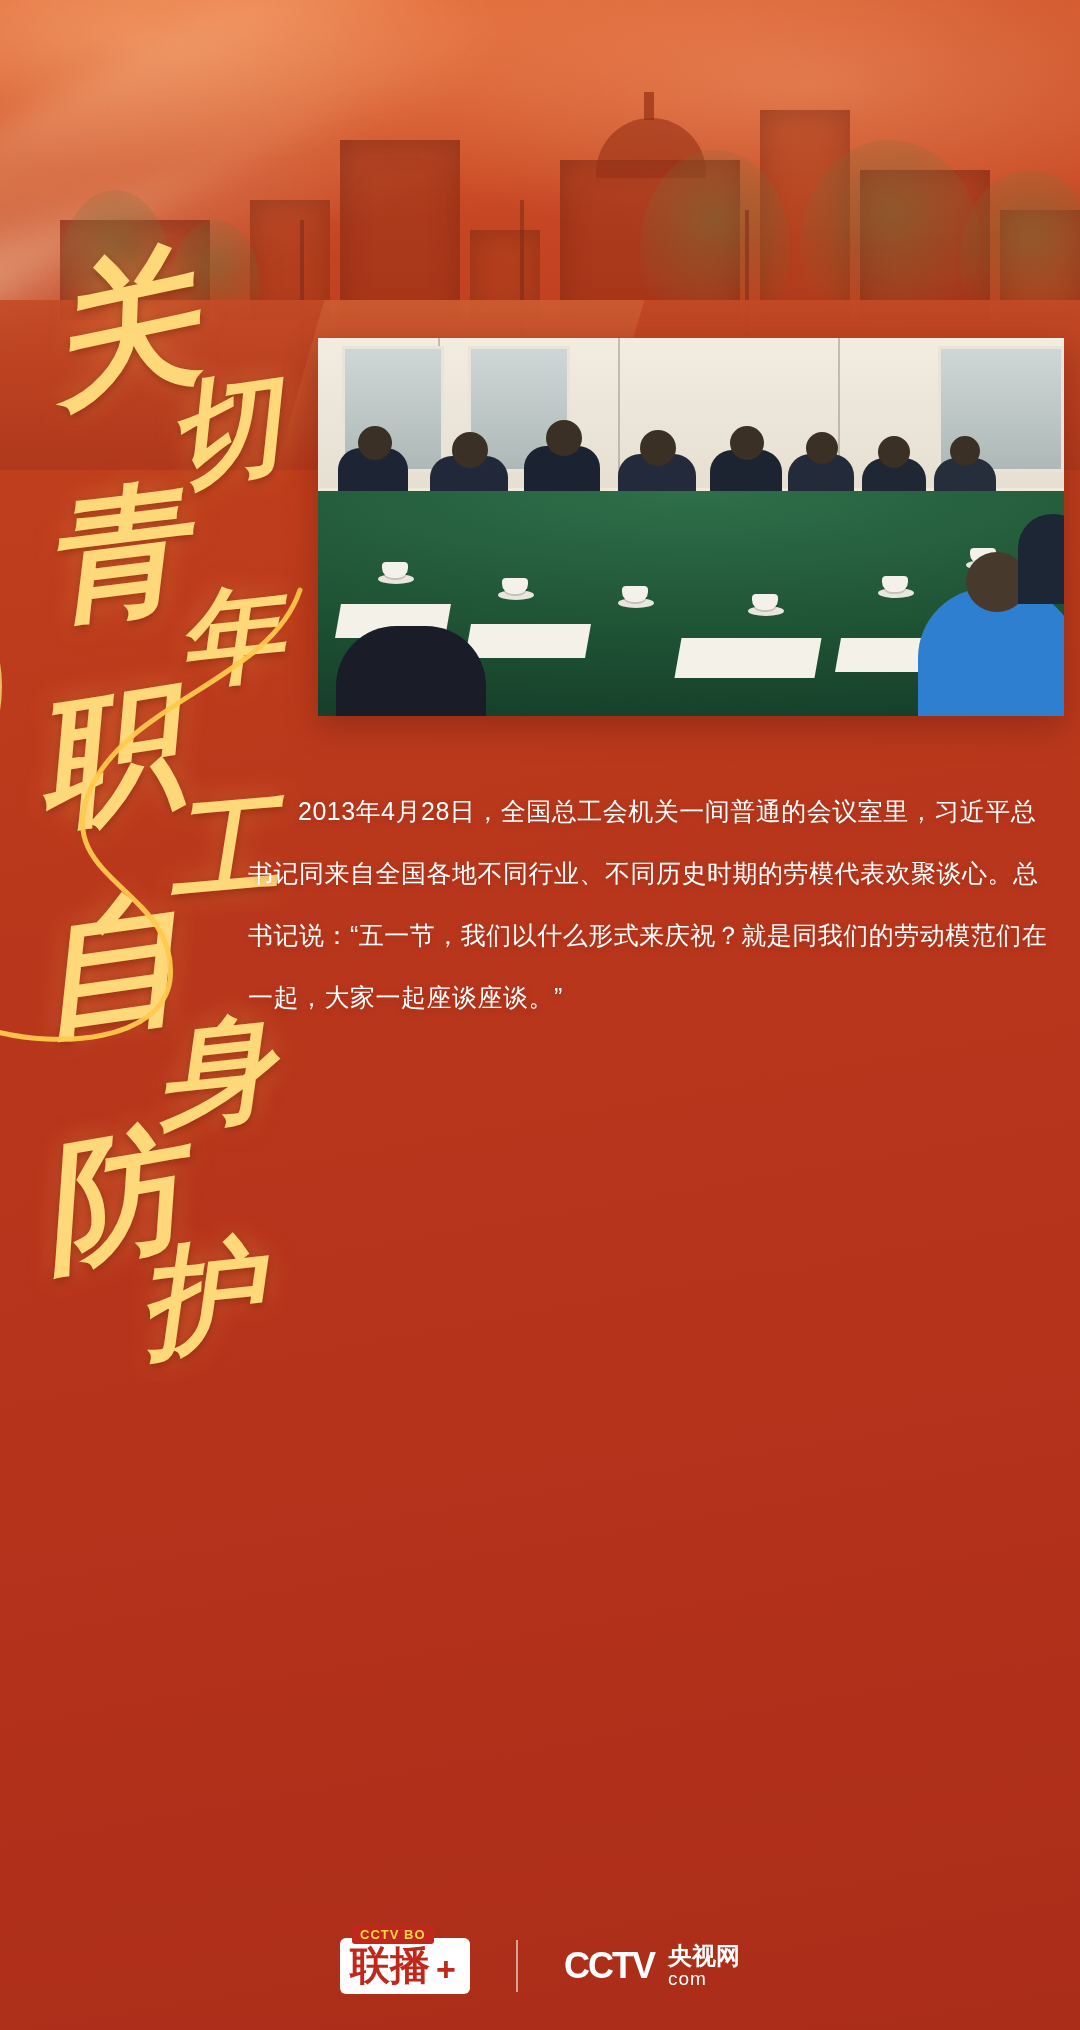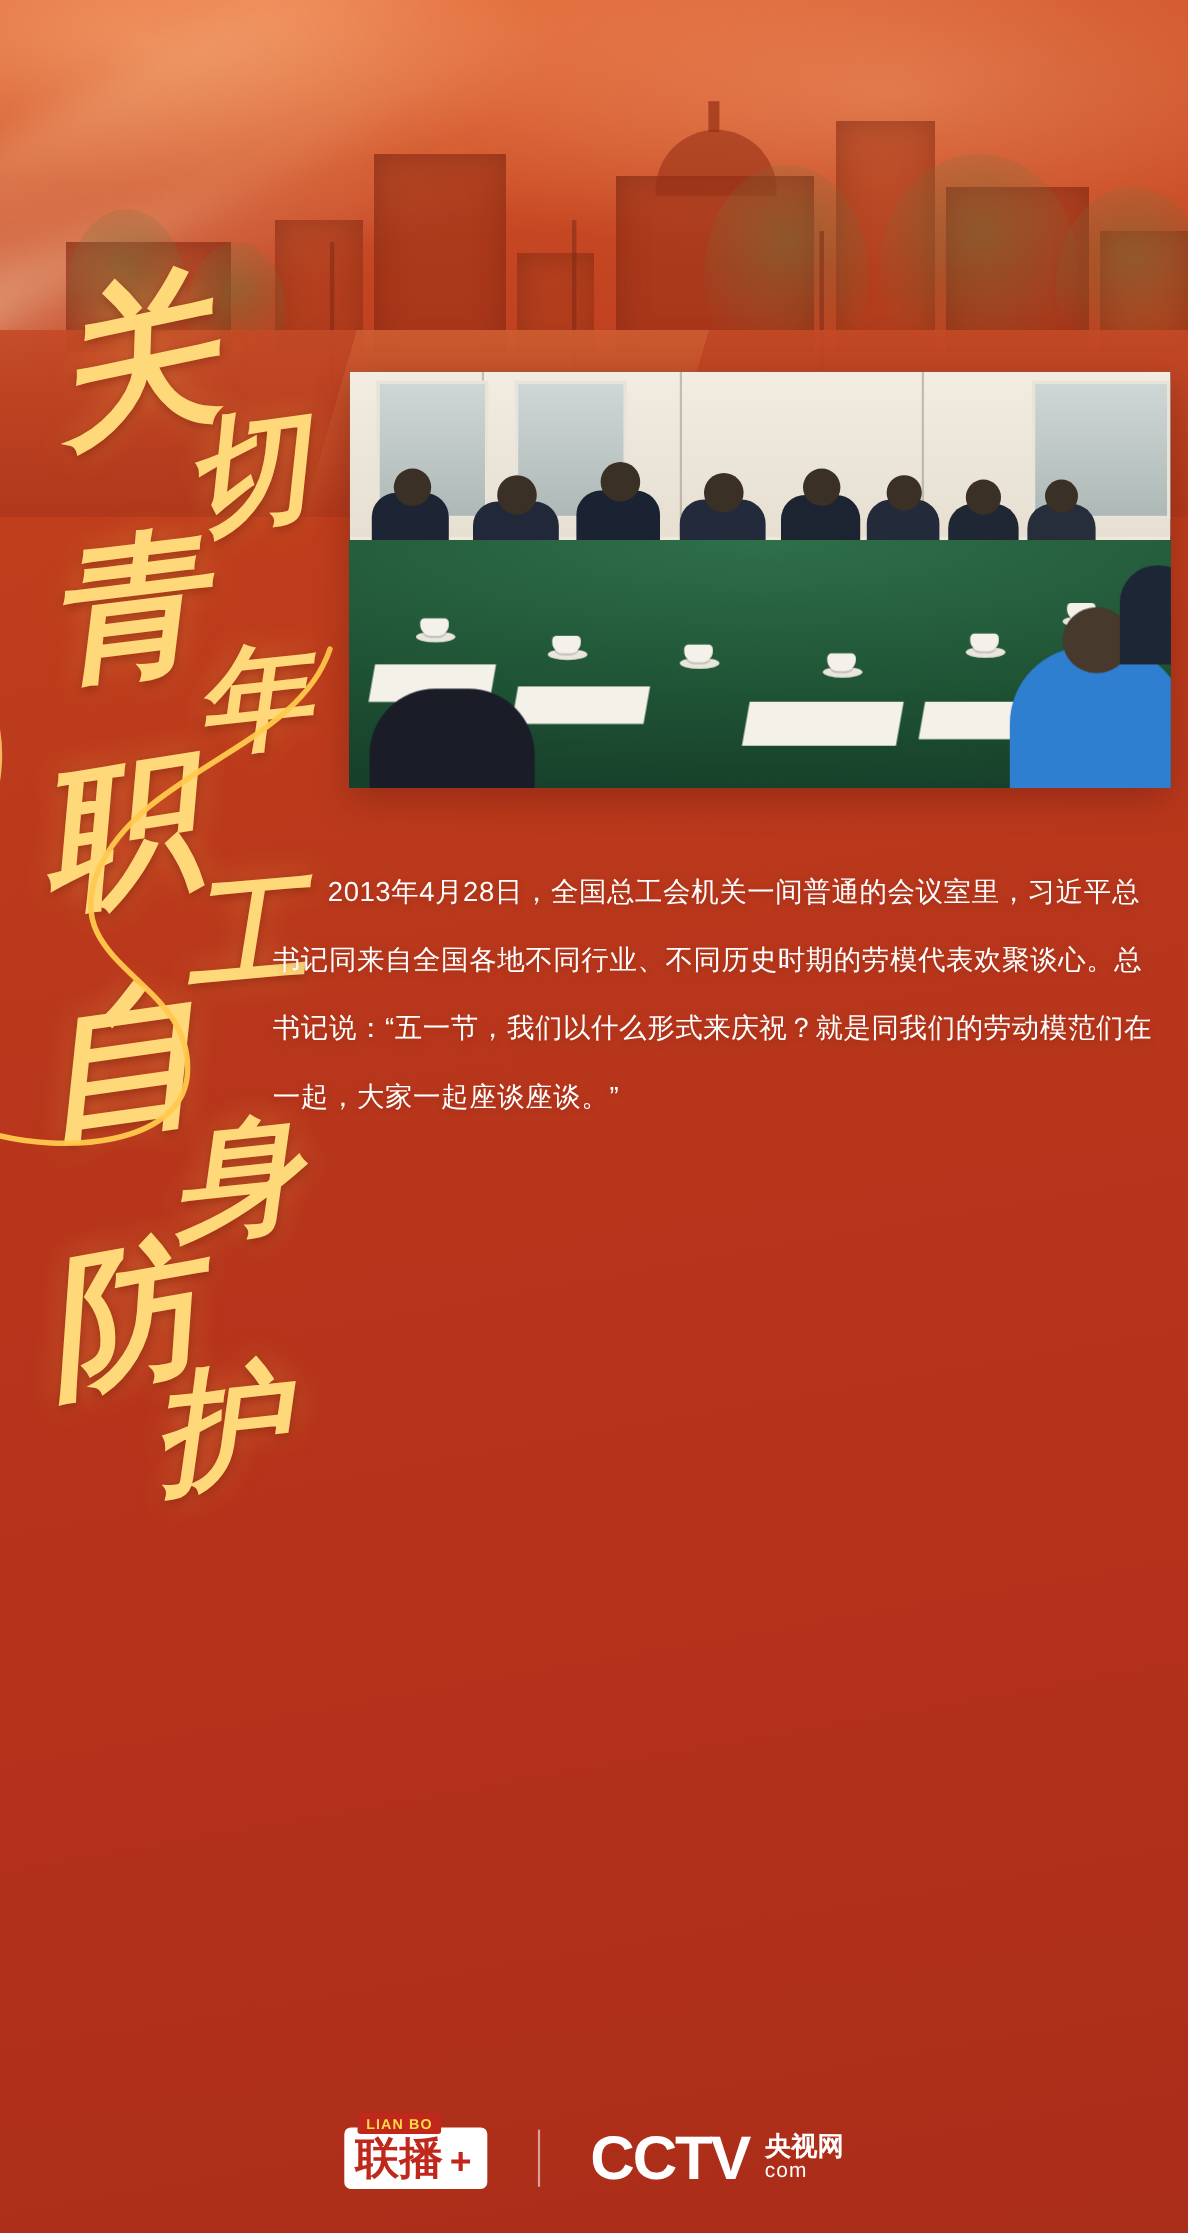--- a/index.html
+++ b/index.html
@@ -217,21 +217,21 @@
     height: 52px;
     background: rgba(255,255,255,0.55);
   }
   .cctv {
     display: flex;
     align-items: center;
     gap: 14px;
     color: #ffffff;
   }
   .cctv .cctv-mark {
-    font-size: 56px;
+    font-size: 36px;
     font-weight: bold;
     letter-spacing: -2px;
     font-family: "Liberation Sans", "DejaVu Sans", sans-serif;
   }
   .cctv .cctv-text {
     line-height: 1.05;
     font-size: 24px;
     font-weight: bold;
   }
   .cctv .cctv-text small { display:block; font-size: 19px; font-weight: normal; letter-spacing: 1px; }
@@ -351,21 +351,21 @@
       <div class="person" style="left:700px; top:176px; width:70px; height:90px; background:#1d2634; border-radius:34px 34px 0 0;"></div>
     </div>
   </div>
 
   <div class="article">
     <p>2013年4月28日，全国总工会机关一间普通的会议室里，习近平总书记同来自全国各地不同行业、不同历史时期的劳模代表欢聚谈心。总书记说：“五一节，我们以什么形式来庆祝？就是同我们的劳动模范们在一起，大家一起座谈座谈。”</p>
   </div>
 
   <div class="footer">
     <div class="lianbo">
-      <span class="lb-top">LIAN BO</span>
+      <span class="lb-top">CCTV BO</span>
       <span class="lb-main">联播</span>
       <span class="lb-plus">+</span>
     </div>
     <div class="divider"></div>
     <div class="cctv">
       <span class="cctv-mark">CCTV</span>
       <span class="cctv-text">
         <span>央视网</span>
         <small>com</small>
       </span>

